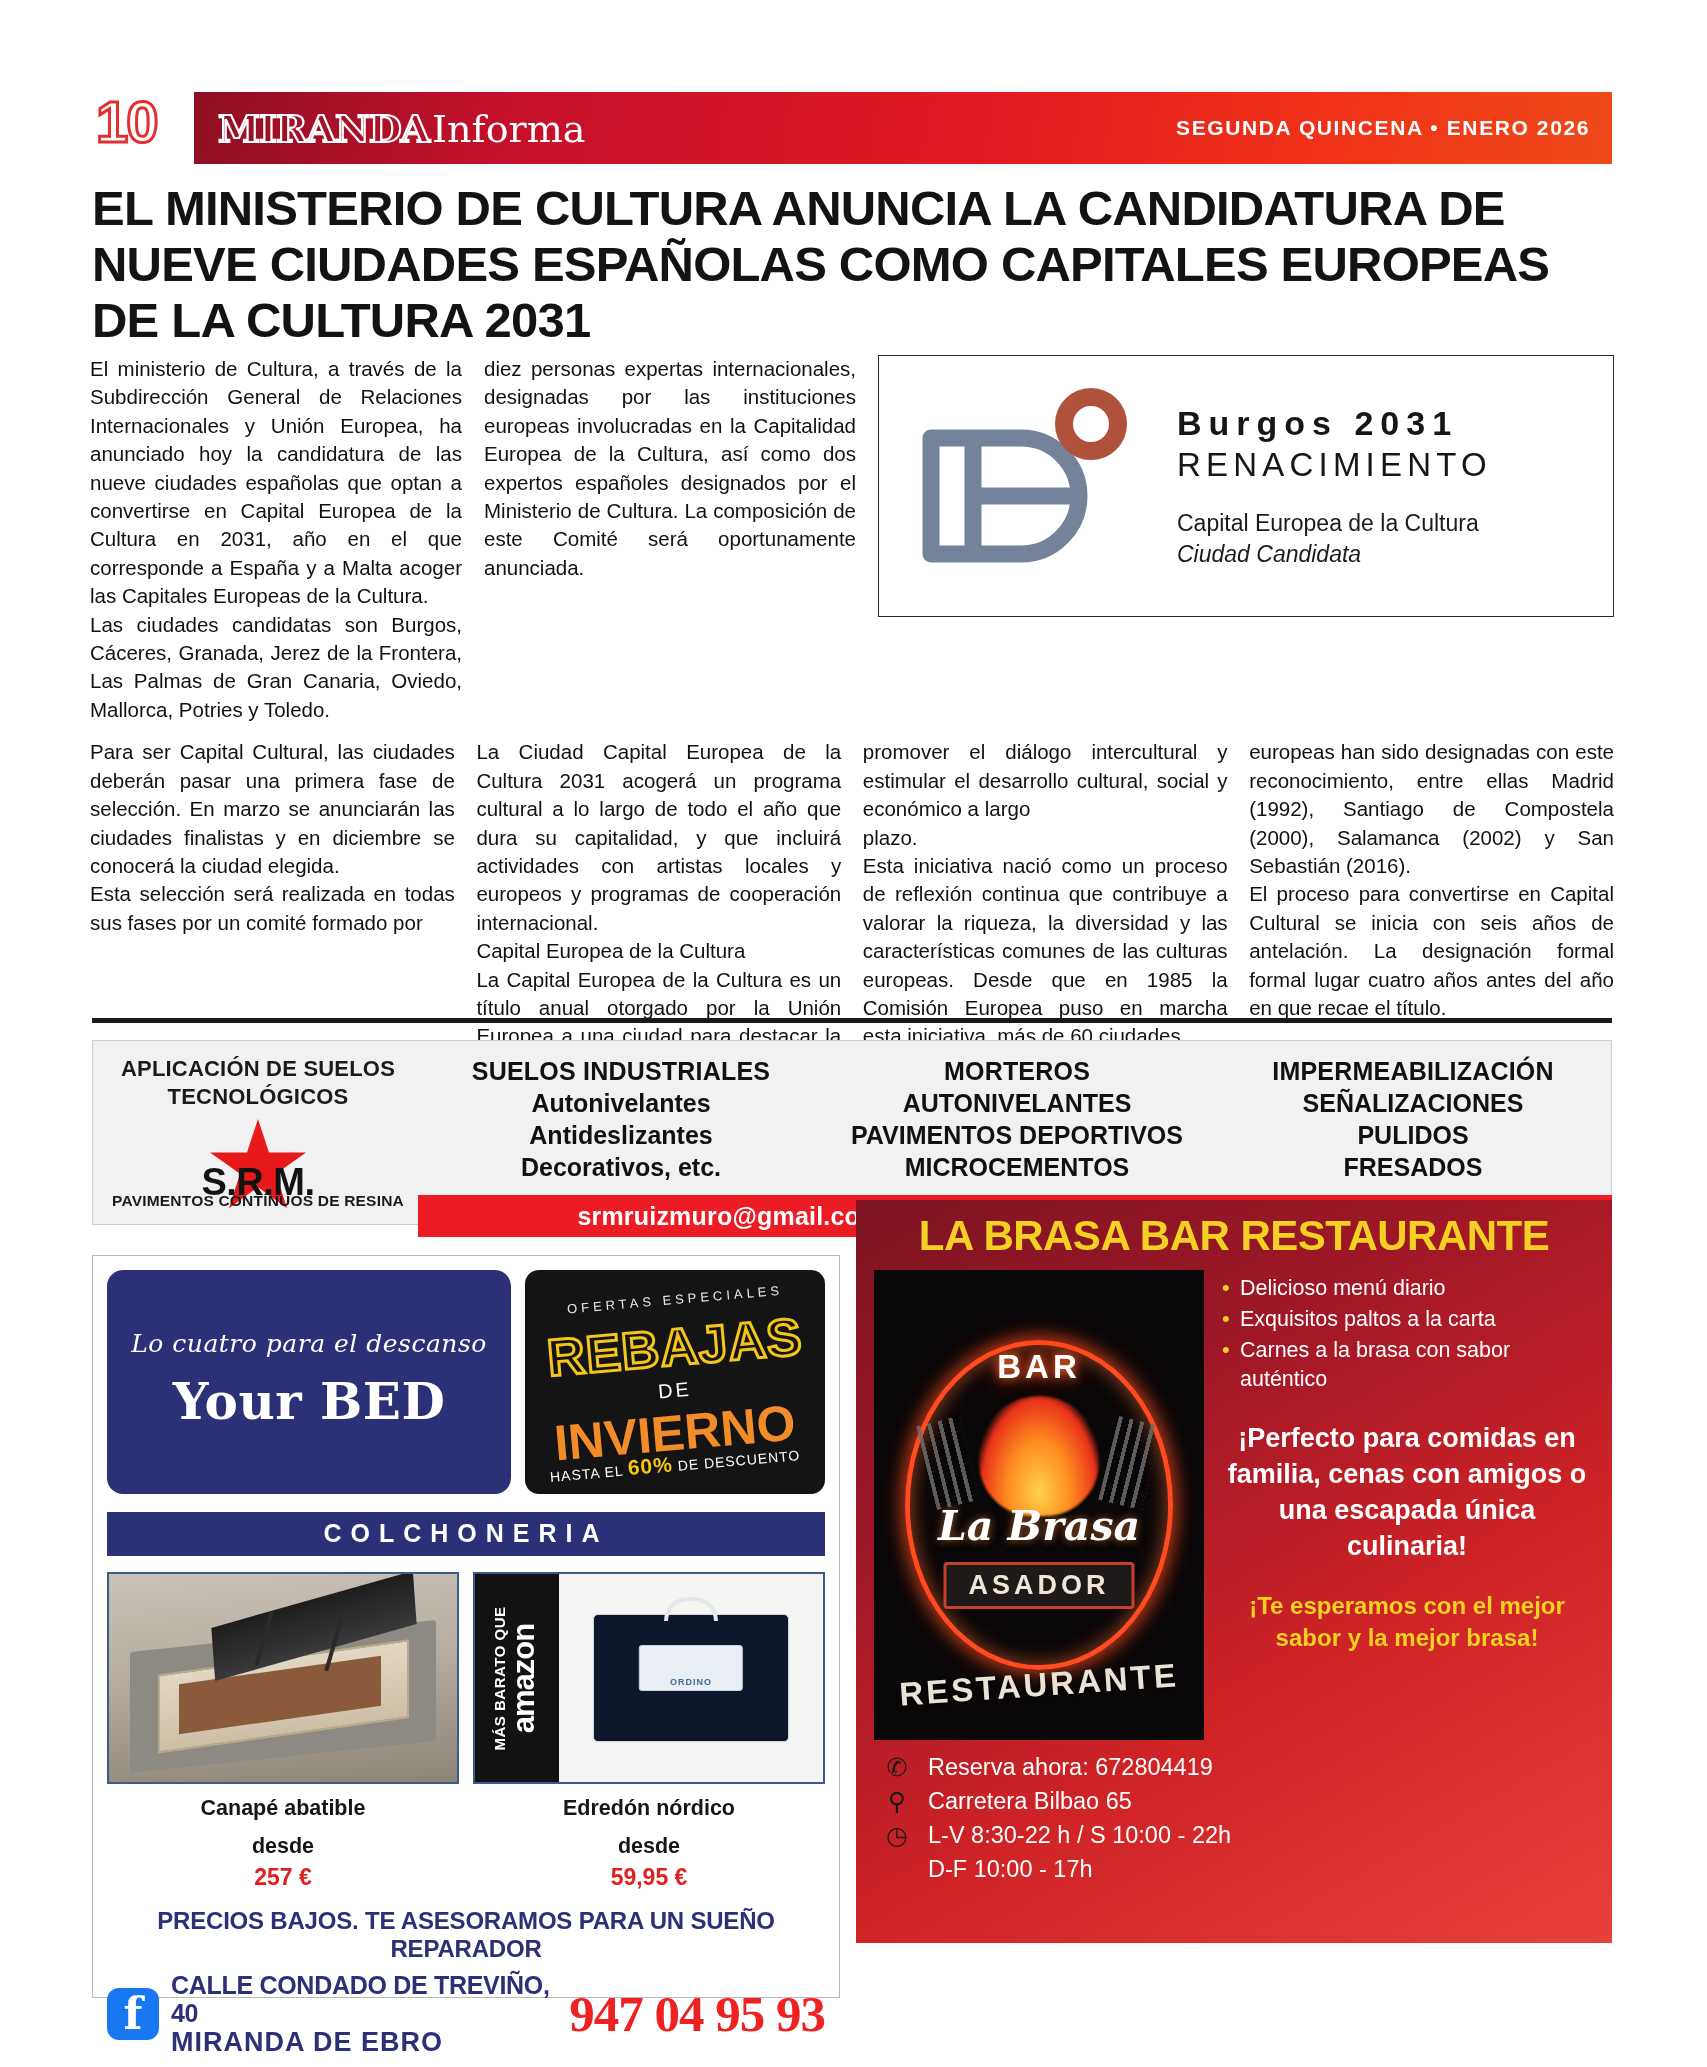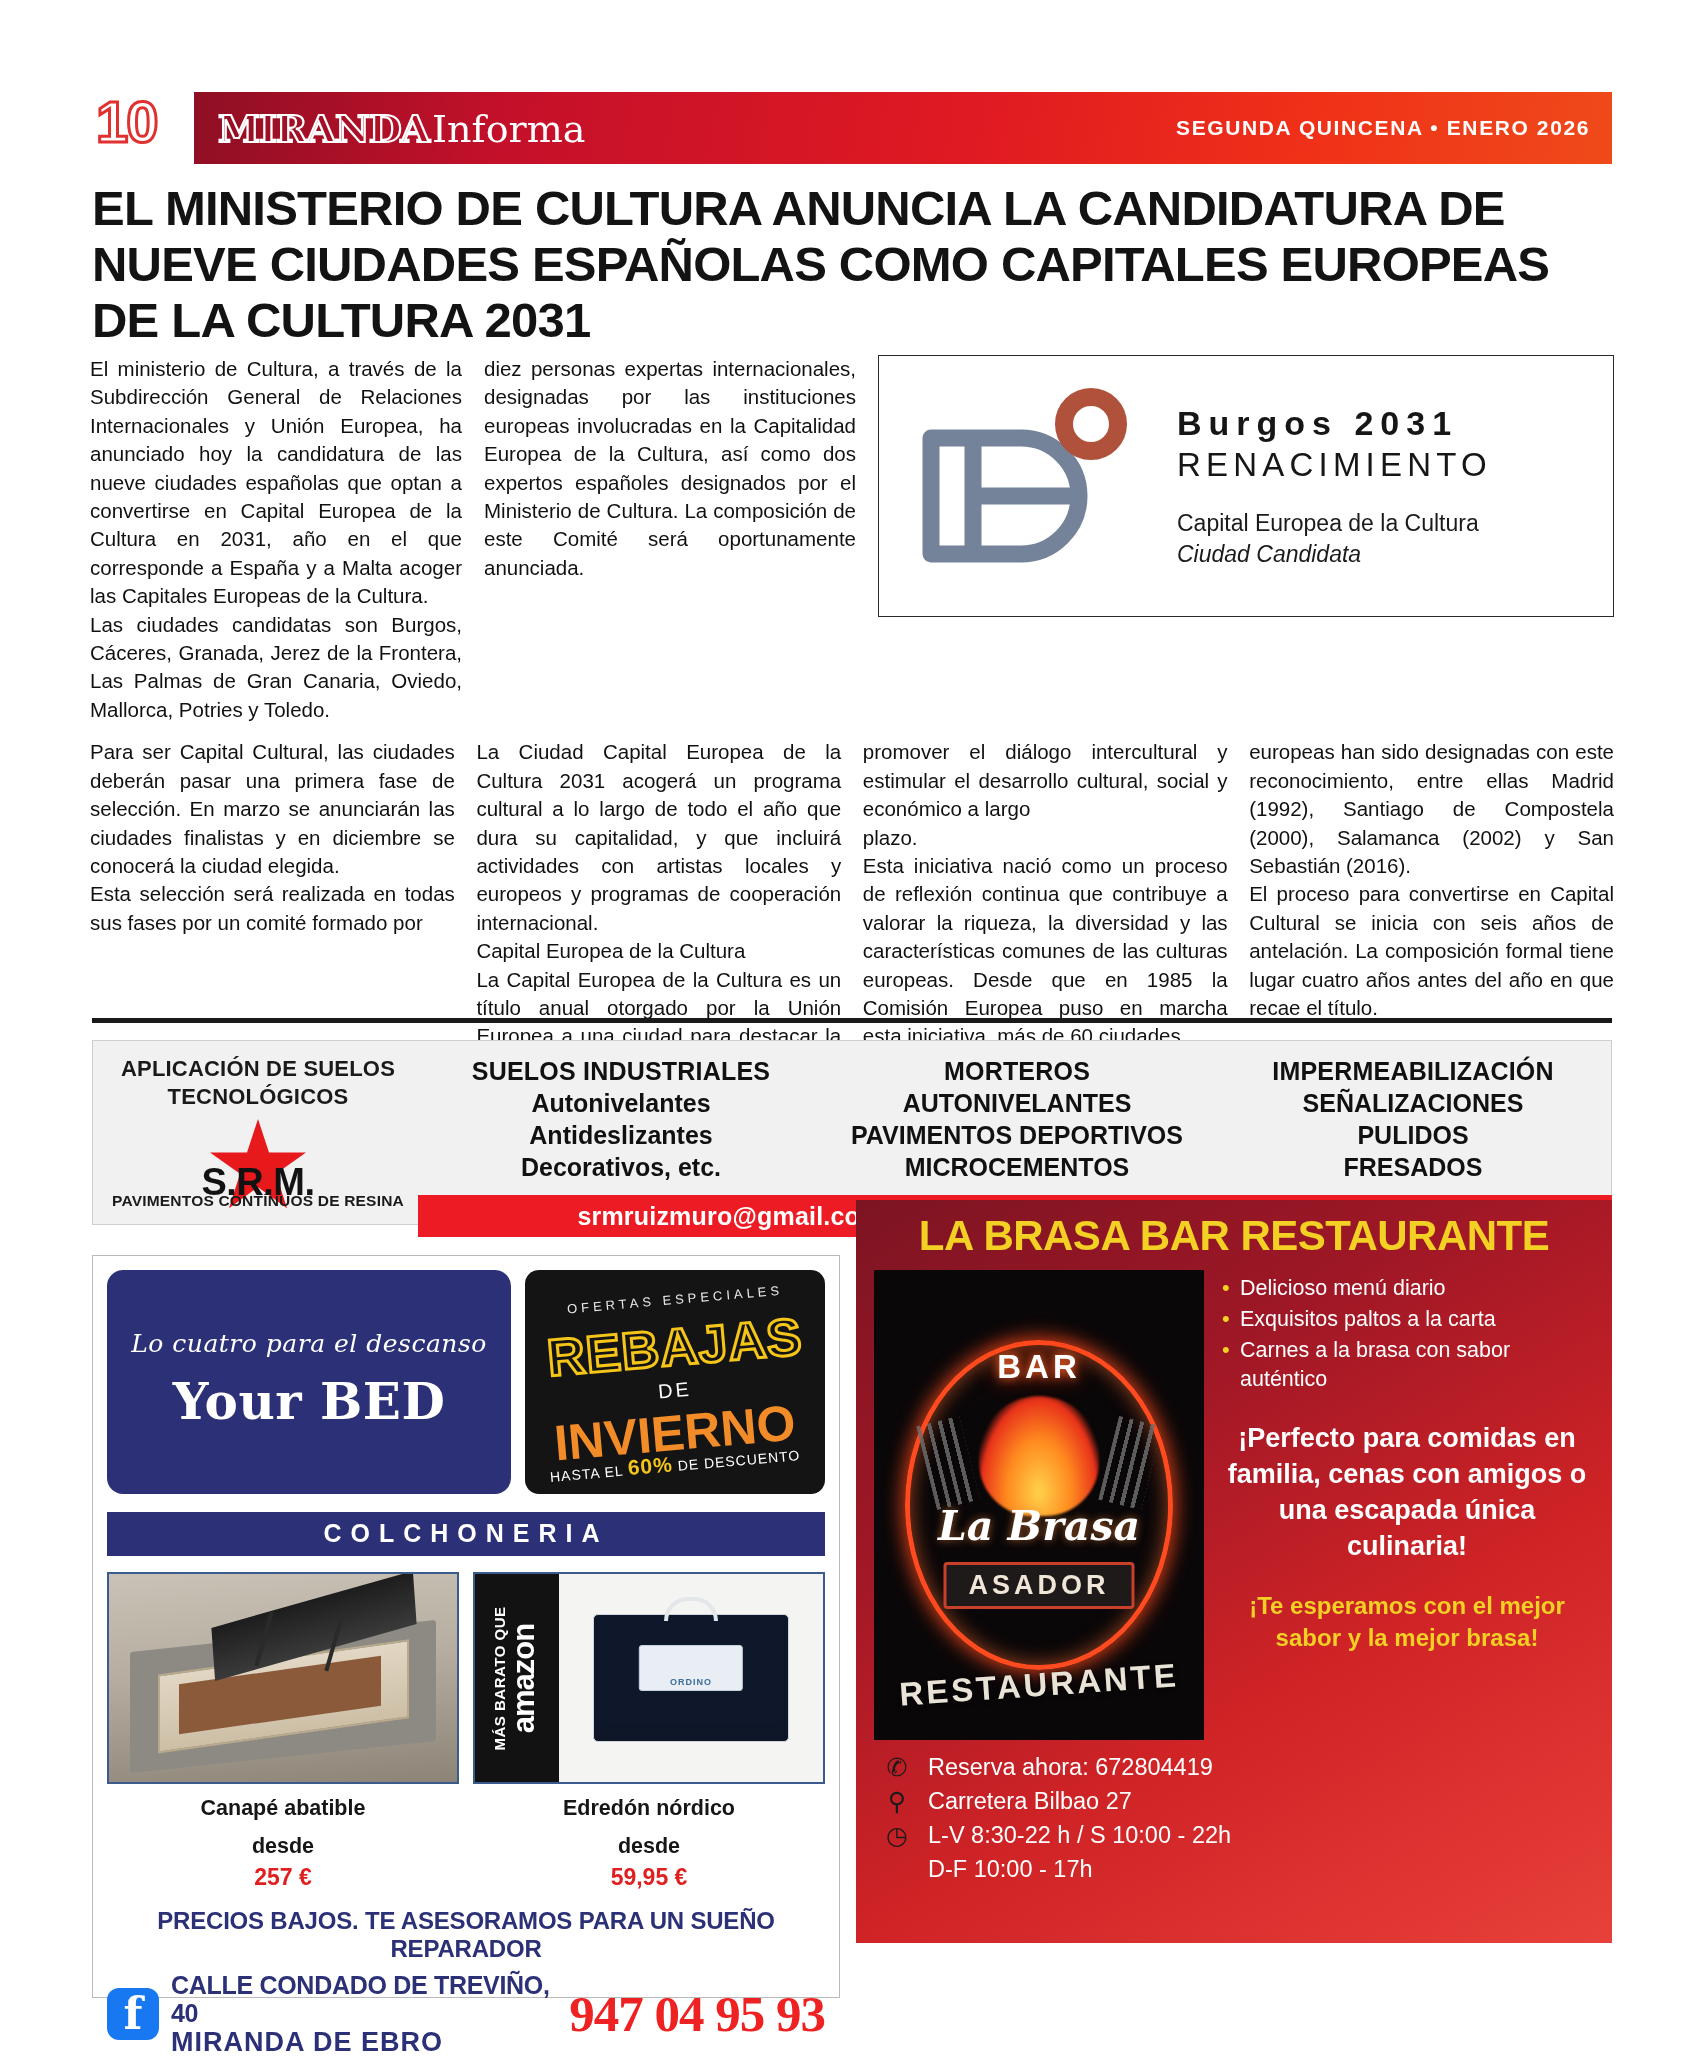--- a/index.html
+++ b/index.html
@@ -463,21 +463,21 @@
         </div>
       <div class="rb-gap"></div>
       <div class="rb-col col-text">
           <p>promover el diálogo intercultural y estimular el desarrollo cultural, social y económico a largo</p>
           <p>plazo.</p>
           <p>Esta iniciativa nació como un proceso de reflexión continua que contribuye a valorar la riqueza, la diversidad y las características comunes de las culturas europeas. Desde que en 1985 la Comisión Europea puso en marcha esta iniciativa, más de 60 ciudades</p>
         </div>
       <div class="rb-gap"></div>
       <div class="rb-col col-text">
           <p>europeas han sido designadas con este reconocimiento, entre ellas Madrid (1992), Santiago de Compostela (2000), Salamanca (2002) y San Sebastián (2016).</p>
-          <p>El proceso para convertirse en Capital Cultural se inicia con seis años de antelación. La composición formal tiene lugar cuatro años antes del año en que recae el título.</p>
+          <p>El proceso para convertirse en Capital Cultural se inicia con seis años de antelación. La designación formal formal lugar cuatro años antes del año en que recae el título.</p>
         </div>
     </div>
   </div>
 
   <div class="rule-full"></div>
 
   <div class="srm-ad">
     <div class="srm-left">
       <div class="srm-head">APLICACIÓN DE SUELOS TECNOLÓGICOS</div>
       <div class="srm-star-wrap">
@@ -610,21 +610,21 @@
         <div class="brasa-esperamos">¡Te esperamos con el mejor sabor y la mejor brasa!</div>
       </div>
     </div>
     <div class="brasa-contact">
       <div class="bc-row">
         <span class="bc-ico">✆</span>
         <span class="bc-txt">Reserva ahora: 672804419</span>
       </div>
       <div class="bc-row">
         <span class="bc-ico">⚲</span>
-        <span class="bc-txt">Carretera Bilbao 27</span>
+        <span class="bc-txt">Carretera Bilbao 65</span>
       </div>
       <div class="bc-row">
         <span class="bc-ico">◷</span>
         <span class="bc-txt">L-V 8:30-22 h / S 10:00 - 22h</span>
       </div>
       <div class="bc-row">
         <span class="bc-ico"></span>
         <span class="bc-txt">D-F 10:00 - 17h</span>
       </div>
     </div>

